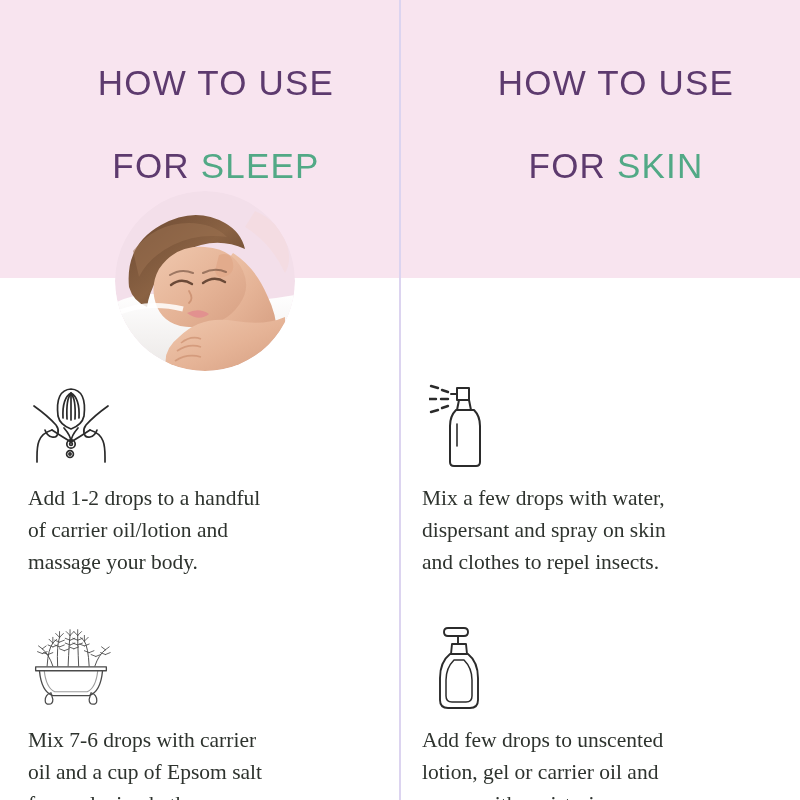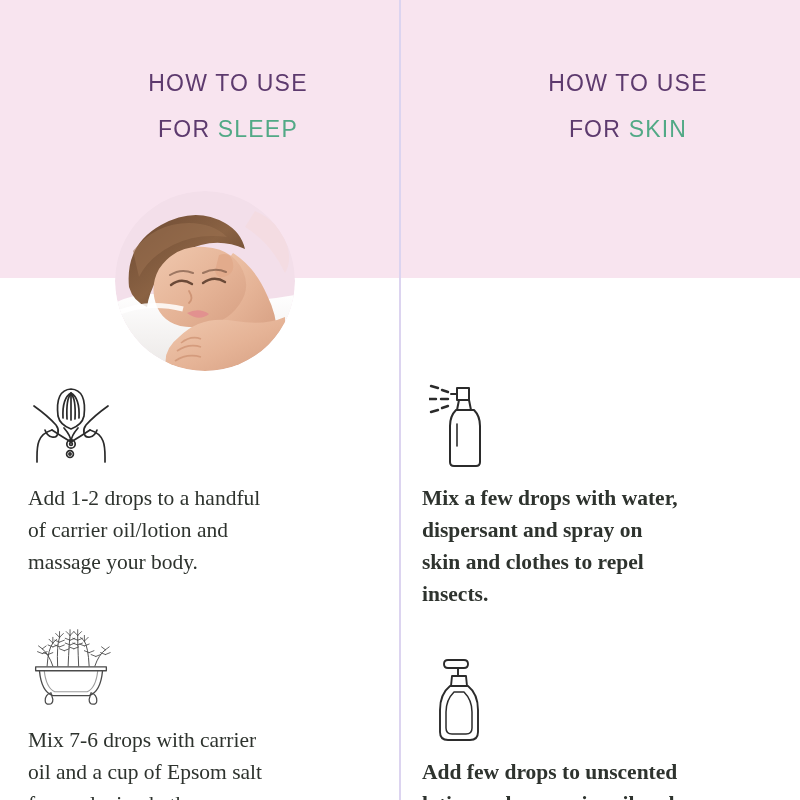--- a/index.html
+++ b/index.html
@@ -44,35 +44,35 @@
     top: 0;
     width: 400px;
     height: 800px;
   }
   .col-left  { left: 0; }
   .col-right { left: 400px; }
 
   .heading {
     position: absolute;
     top: 60px;
-    left: 12px;
+    left: 0;
     width: 432px;
     text-align: center;
     font-family: "Liberation Sans", sans-serif;
-    font-size: 23px;
+    font-size: 35px;
     line-height: 46px;
     letter-spacing: 1.2px;
     font-weight: 400;
     color: #5d3a6e;
     z-index: 3;
   }
   .heading .accent {
     color: #52a986;
   }
-  .heading .line2 { display: block; }
+  .heading .line2 { display: block; margin-top: 37px; }
 
   
   .photo {
     position: absolute;
     top: 191px;
     width: 180px;
     height: 180px;
     border-radius: 50%;
     overflow: hidden;
     z-index: 4;
@@ -88,21 +88,21 @@
     width: 400px;
   }
   .step {
     position: relative;
     display: flex;
     align-items: flex-start;
     margin-bottom: 42px;
     flex-direction: column;
   }
   .col-left .step  { padding-left: 28px; }
-  .col-right .step { padding-left: 22px; font-weight: bold; }
+  .col-right .step { padding-left: 22px; }
 
   .step-icon {
     flex: 0 0 auto;
     width: 86px;
     height: 100px;
     display: flex;
     align-items: flex-start;
     justify-content: center;
   }
   .step-icon svg { display: block; }

